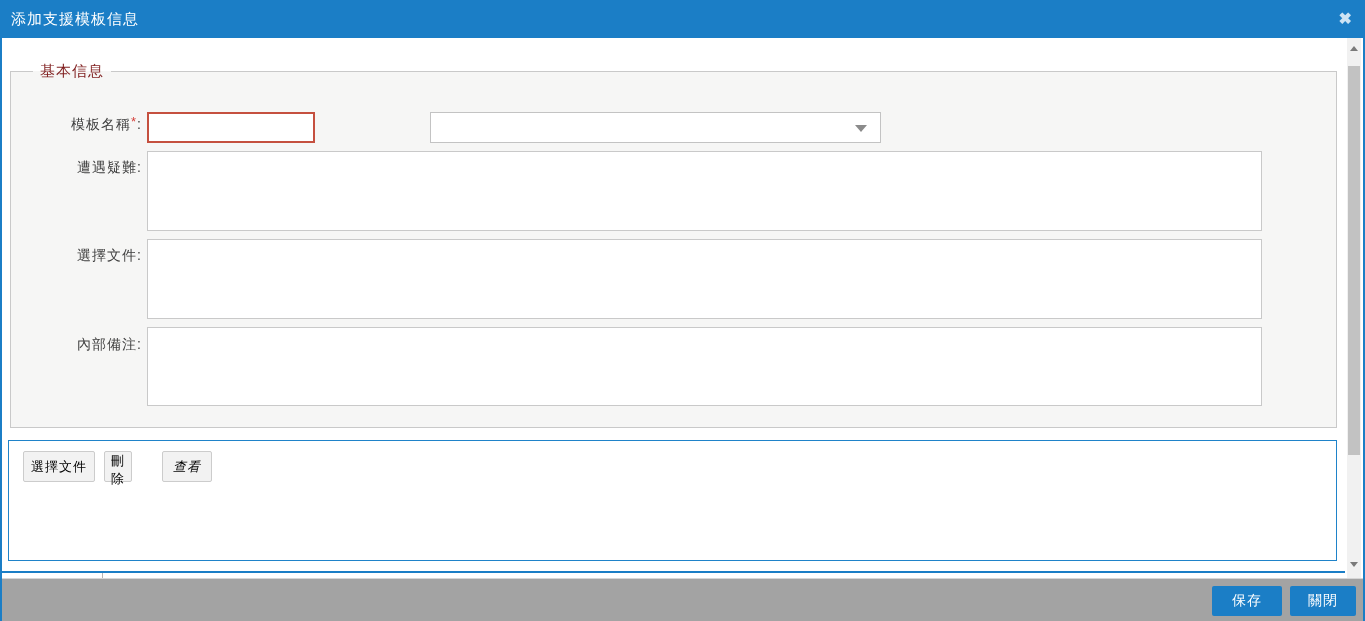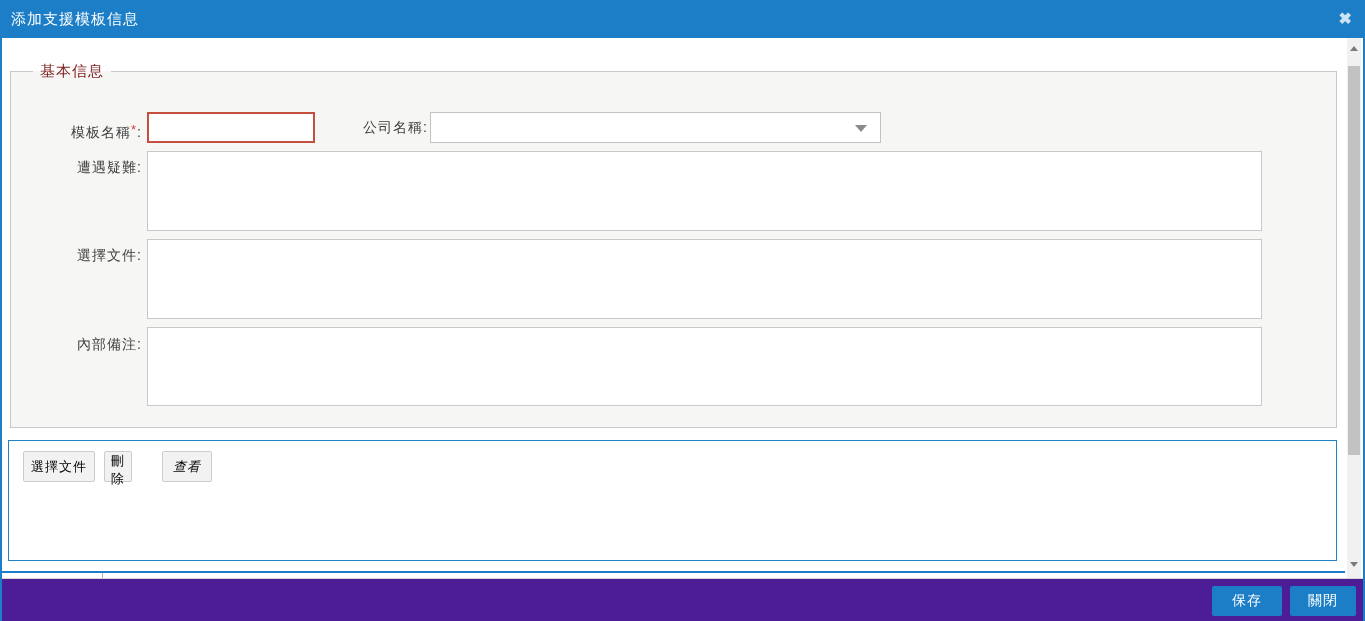--- a/index.html
+++ b/index.html
@@ -86,21 +86,21 @@
     border-top:2px solid #1b7ec6; background:#fff;
   }
   .partial-table .cell-divider{
     position:absolute; left:0; top:0; width:101px; height:7px;
     border-right:1px solid #b5b5b5;
   }
 
   
   .footer{
     position:absolute; left:2px; top:578px; width:1361px; height:43px;
-    background:#4c1d95; border-top:1px solid #d6d6d6;
+    background:#a3a3a3; border-top:1px solid #d6d6d6;
   }
   .blue-btn{
     position:absolute; top:7px; height:30px; background:#1b7ec6;
     border:none; border-radius:2px; color:#fff; font-size:14px;
     font-family:"Liberation Sans",sans-serif; letter-spacing:1px;
     cursor:pointer;
   }
   .btn-save{ left:1210px; width:70px; }
   .btn-close{ left:1288px; width:66px; }
 
@@ -133,26 +133,25 @@
     <span class="close-btn">✖</span>
   </div>
 
   <div class="edge edge-left"></div>
   <div class="edge edge-right"></div>
 
   <fieldset class="basic">
     <legend>基本信息</legend>
   </fieldset>
 
-  <div class="fld-label" style="left:0;top:112px;width:142px;height:31px;line-height:40px;">
+  <div class="fld-label" style="left:0;top:112px;width:142px;height:31px;line-height:24px;">
     <span>模板名稱</span><span class="req">*</span><span>:</span>
   </div>
   <input class="txt-input required" style="left: 147px; top: 112px; width: 168px; height: 31px;" value="">
 
-  <div class="fld-label" style="left:288px;top:112px;width:140px;height:31px;line-height:31px;">公司名稱:</div>
   <div class="dropdown" style="left:430px;top:112px;width:451px;height:31px;">
     <span style="position:absolute;left:8px;top:6px;font-size:14px;color:#333;"></span>
     <span class="dd-arrow"></span>
   </div>
 
   <div class="fld-label" style="left:0;top:157px;width:142px;height:20px;line-height:20px;">遭遇疑難:</div>
   <textarea class="area" style="left: 147px; top: 151px; width: 1115px; height: 80px;"></textarea>
 
   <div class="fld-label" style="left:0;top:245px;width:142px;height:20px;line-height:20px;">選擇文件:</div>
   <textarea class="area" style="left: 147px; top: 239px; width: 1115px; height: 80px;"></textarea>

